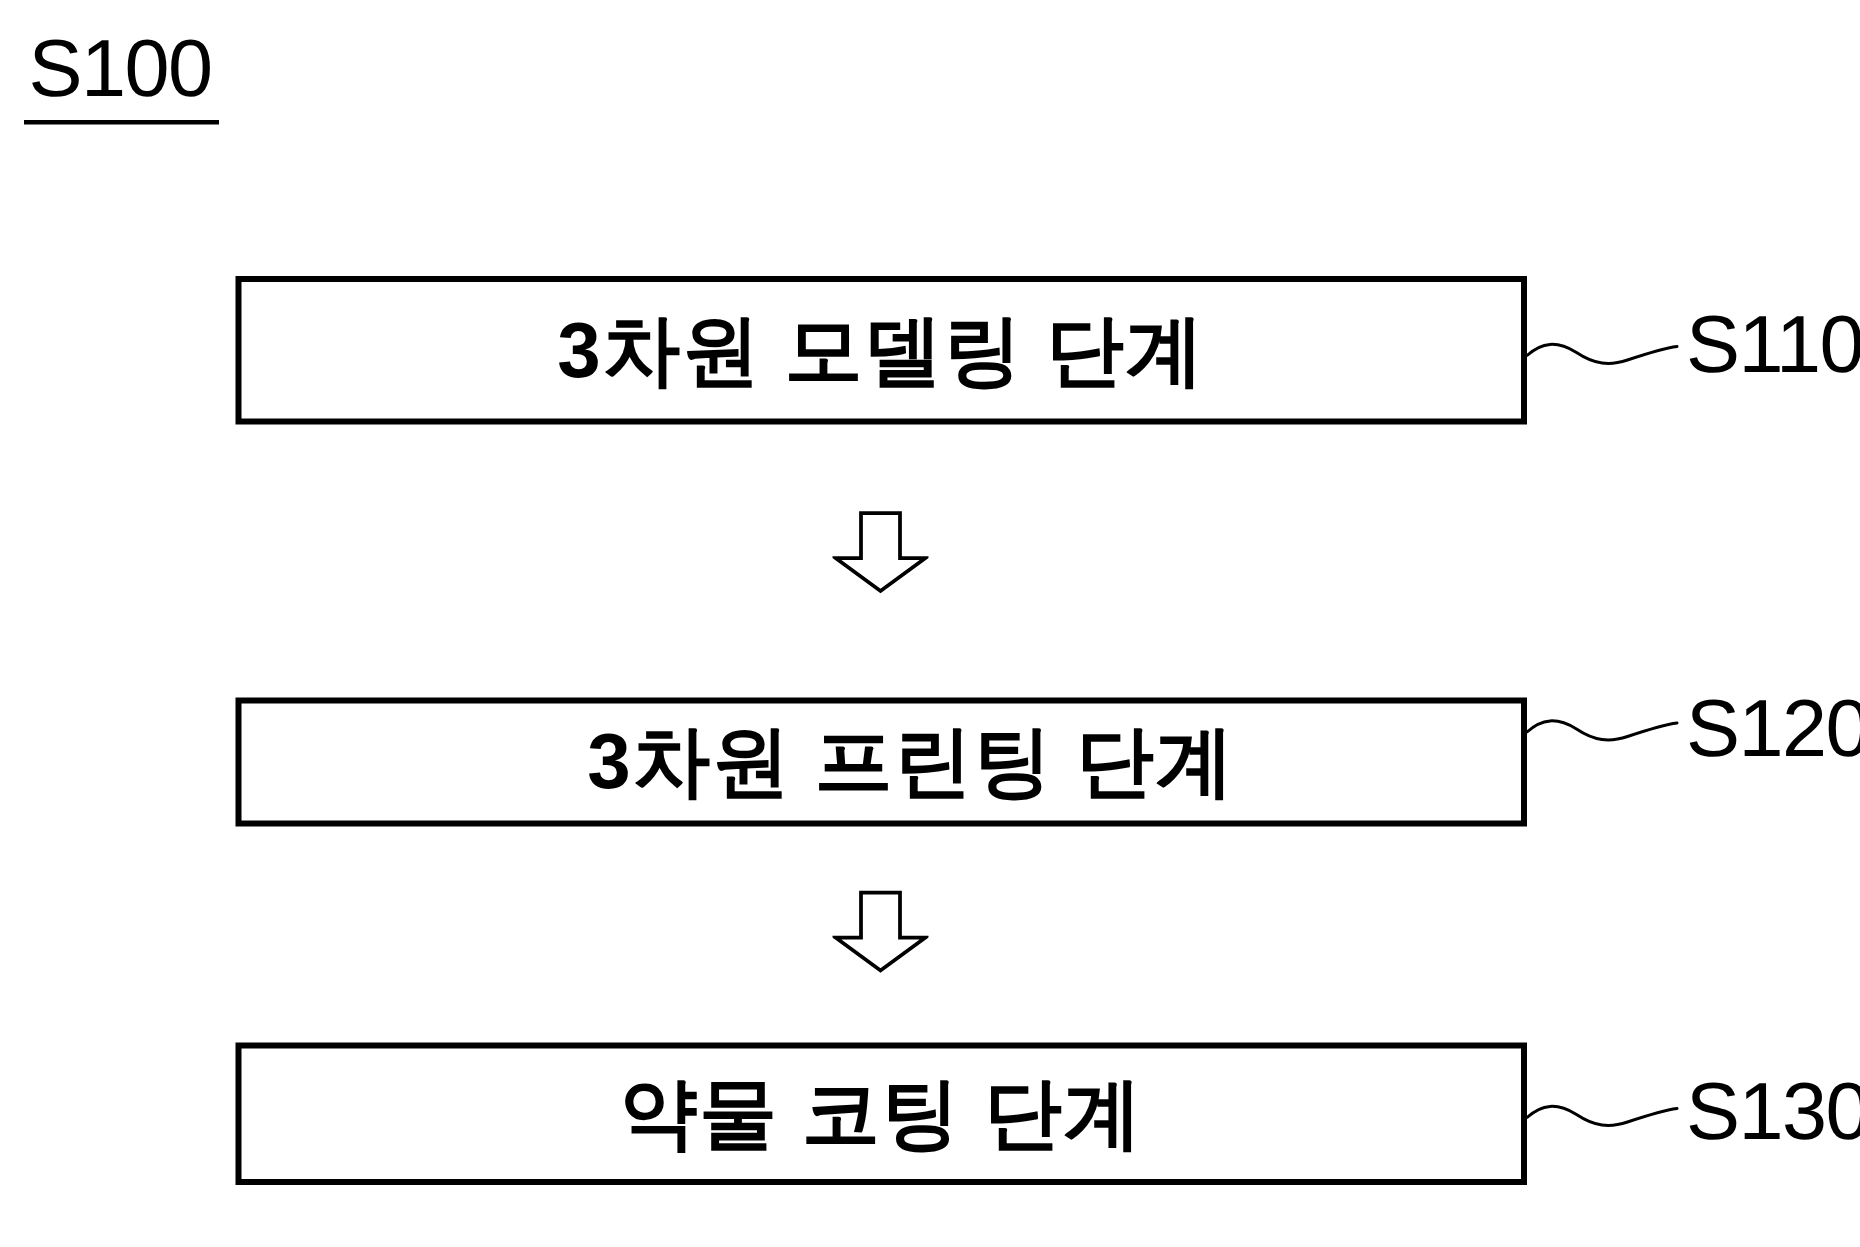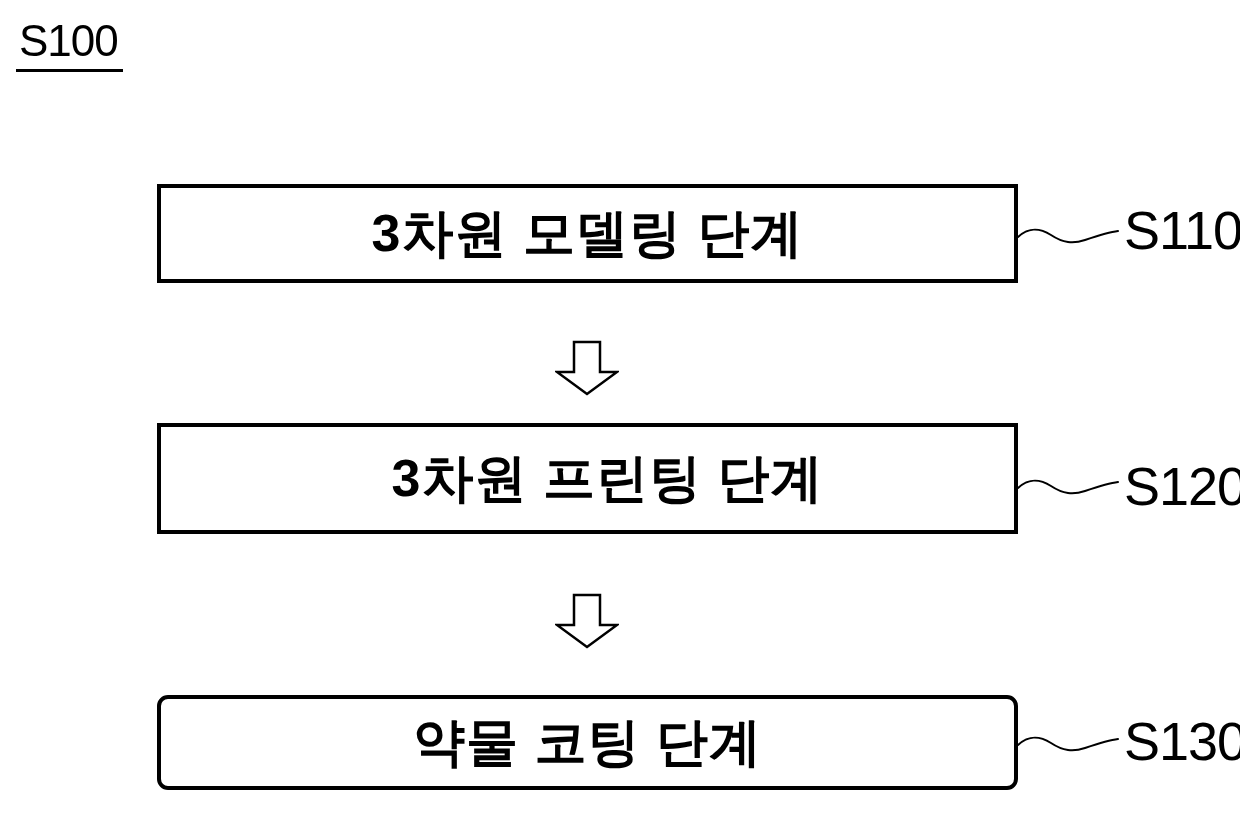--- a/index.html
+++ b/index.html
@@ -15,42 +15,42 @@
     color: #000000;
     font-family: "Liberation Sans", sans-serif;
     overflow: hidden;
   }
 
   
   .fig-label {
     position: absolute;
     left: 16px;
     top: 18px;
-    font-size: 44px;
+    font-size: 54px;
     line-height: 1.05;
     letter-spacing: -1px;
     padding: 0 5px 5px 3px;
     border-bottom: 3px solid #000000;
   }
 
   
   .step-box {
     position: absolute;
     left: 157px;
     width: 861px;
     box-sizing: border-box;
     border: 4px solid #000000;
     background: #ffffff;
     display: flex;
     align-items: center;
     justify-content: center;
   }
   .box-1 { top: 184px; height: 99px; }
-  .box-2 { top: 423px; height: 111px; padding-left: 40px; }
-  .box-3 { top: 695px; height: 95px; border-radius: 11px; }
+  .box-2 { top: 465px; height: 86px; padding-left: 40px; }
+  .box-3 { top: 695px; height: 95px; }
 
   .step-title {
     font-size: 52px;
     font-weight: bold;
     letter-spacing: 1px;
     white-space: nowrap;
   }
 
   
   .squiggle {

